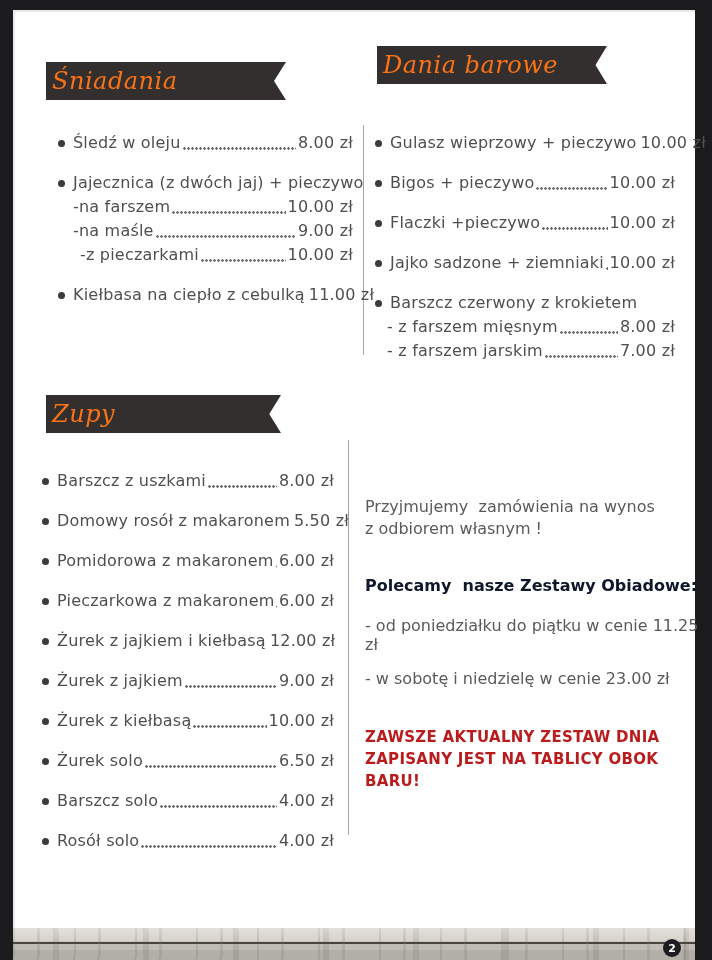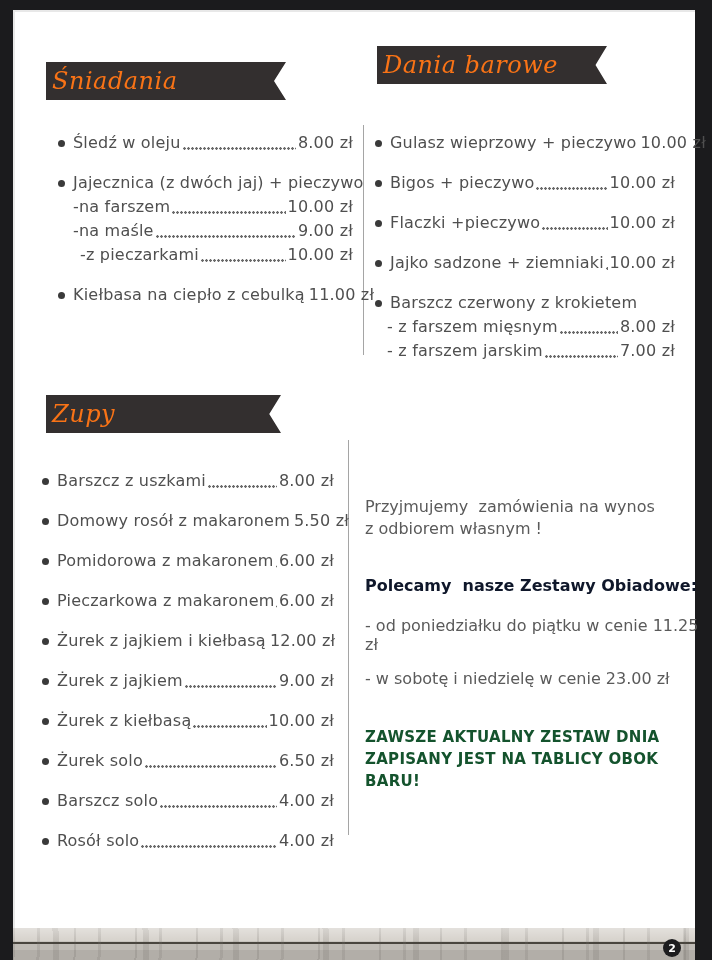--- a/index.html
+++ b/index.html
@@ -51,21 +51,21 @@
   .vdivider{position:absolute;width:1px;background:#a5a5a5;}
   #divider-top{left:350px;top:115px;height:230px;}
   #divider-bottom{left:335px;top:430px;height:395px;}
   
   #info{position:absolute;left:352px;top:486px;width:335px;color:#5a5a5a;font-size:16px;}
   #info p{margin:0;white-space:pre-wrap;}
   .takeaway{line-height:22px;}
   .promo-heading{font-weight:700;color:#0f172a;margin-top:36px !important;}
   .promo-line1{margin-top:21px !important;}
   .promo-line2{margin-top:15px !important;}
-  .notice{font-weight:700;color:#14532d;font-size:15px;line-height:22px;letter-spacing:.3px;margin-top:38px !important;}
+  .notice{font-weight:700;color:#b91c1c;font-size:15px;line-height:22px;letter-spacing:.3px;margin-top:38px !important;}
   
   .wood{
     position:absolute;left:0;right:0;bottom:0;height:32px;
     background:
       linear-gradient(180deg,rgba(255,255,255,.3),rgba(255,255,255,0) 35%),
       repeating-linear-gradient(91deg,rgba(90,85,80,.16) 0 2px,transparent 2px 24px,rgba(120,115,110,.20) 24px 27px,transparent 27px 61px),
       repeating-linear-gradient(89deg,transparent 0 40px,rgba(70,65,60,.12) 40px 46px,transparent 46px 90px),
       linear-gradient(180deg,#d8d4ce 0 13px,#c8c4be 13px 14px,#4a463f 14px 16px,#c0bcb6 16px 22px,#b2aea8 22px 32px);
   }
   

